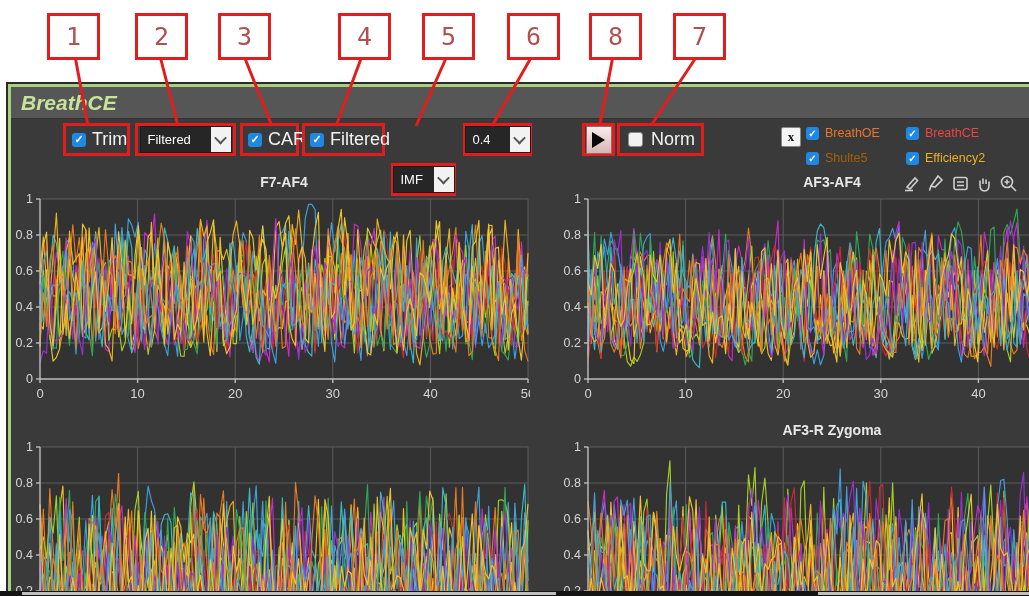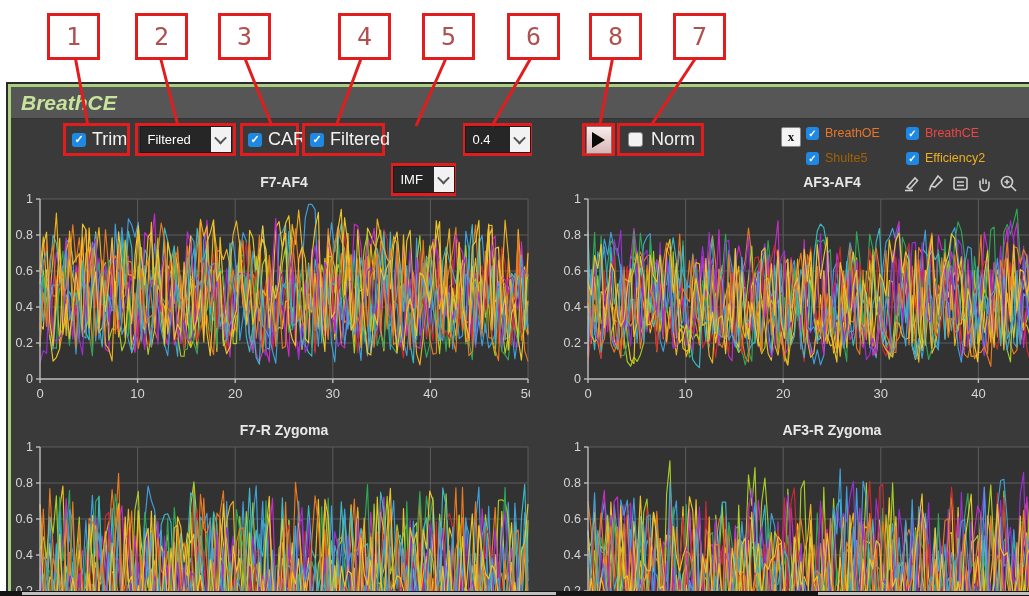--- a/index.html
+++ b/index.html
@@ -300,21 +300,20 @@
       <text x="21" y="138" text-anchor="end" fill="#D6D6D6" font-size="12.5px">0.4</text>
       <line x1="24" y1="98" x2="28" y2="98" stroke="#BDBDBD" stroke-width="1.4"></line>
       <text x="21" y="102" text-anchor="end" fill="#D6D6D6" font-size="12.5px">0.6</text>
       <line x1="24" y1="61.99999999999999" x2="28" y2="61.99999999999999" stroke="#BDBDBD" stroke-width="1.4"></line>
       <text x="21" y="66" text-anchor="end" fill="#D6D6D6" font-size="12.5px">0.8</text>
       <line x1="24" y1="26" x2="28" y2="26" stroke="#BDBDBD" stroke-width="1.4"></line>
       <text x="21" y="30" text-anchor="end" fill="#D6D6D6" font-size="12.5px">1</text>
     </svg>
   </div>
 <div class="plot" id="p3">
-  <div class="ptitle">F7-R Zygoma</div>
 <svg width="518" height="232">
       <rect x="28" y="26" width="488" height="180" fill="#323232"></rect>
       <line x1="125.60000000000001" y1="26" x2="125.60000000000001" y2="206" stroke="#5D5D5D" stroke-width="1"></line>
       <line x1="223.20000000000002" y1="26" x2="223.20000000000002" y2="206" stroke="#5D5D5D" stroke-width="1"></line>
       <line x1="320.8" y1="26" x2="320.8" y2="206" stroke="#5D5D5D" stroke-width="1"></line>
       <line x1="418.40000000000003" y1="26" x2="418.40000000000003" y2="206" stroke="#5D5D5D" stroke-width="1"></line>
       <line x1="516" y1="26" x2="516" y2="206" stroke="#5D5D5D" stroke-width="1"></line>
       <line x1="28" y1="170" x2="516" y2="170" stroke="#5D5D5D" stroke-width="1"></line>
       <line x1="28" y1="134" x2="516" y2="134" stroke="#5D5D5D" stroke-width="1"></line>
       <line x1="28" y1="98" x2="516" y2="98" stroke="#5D5D5D" stroke-width="1"></line>

